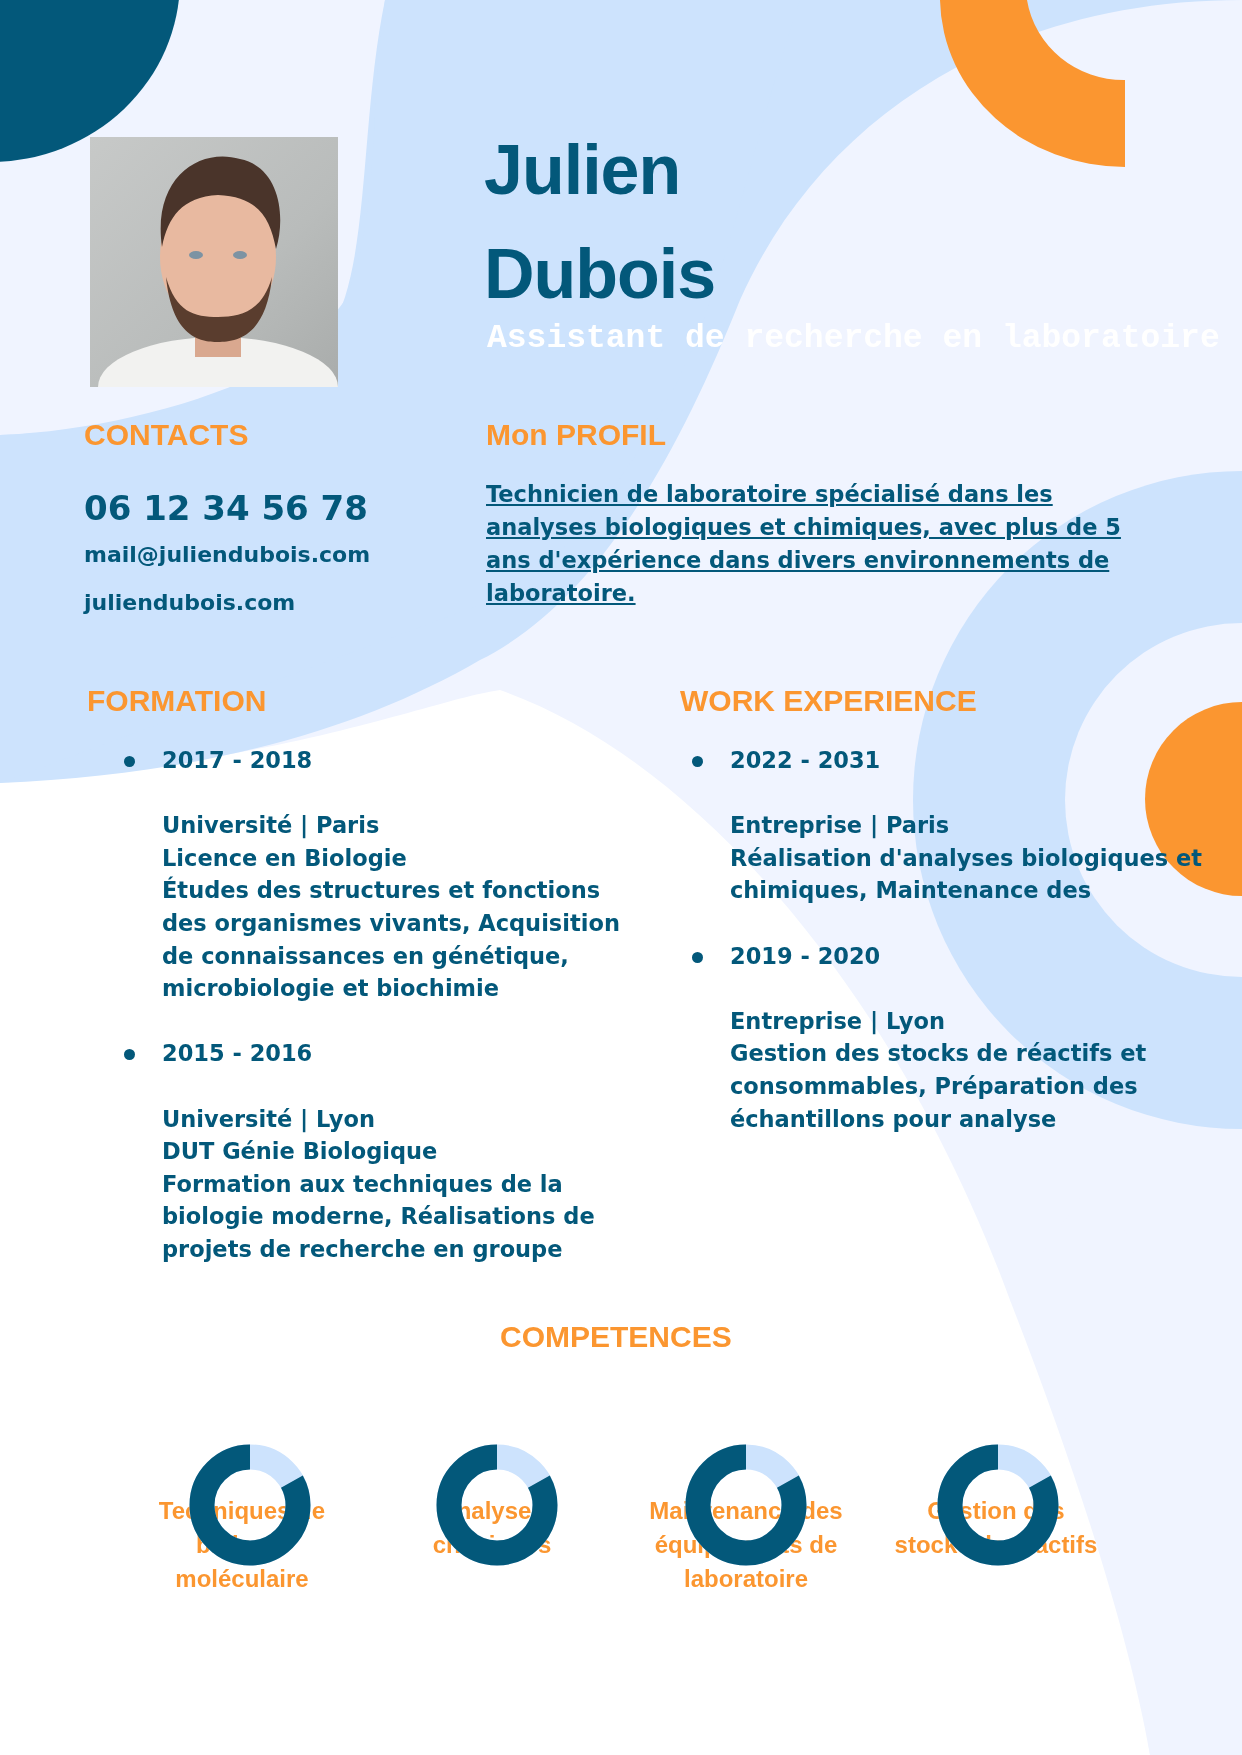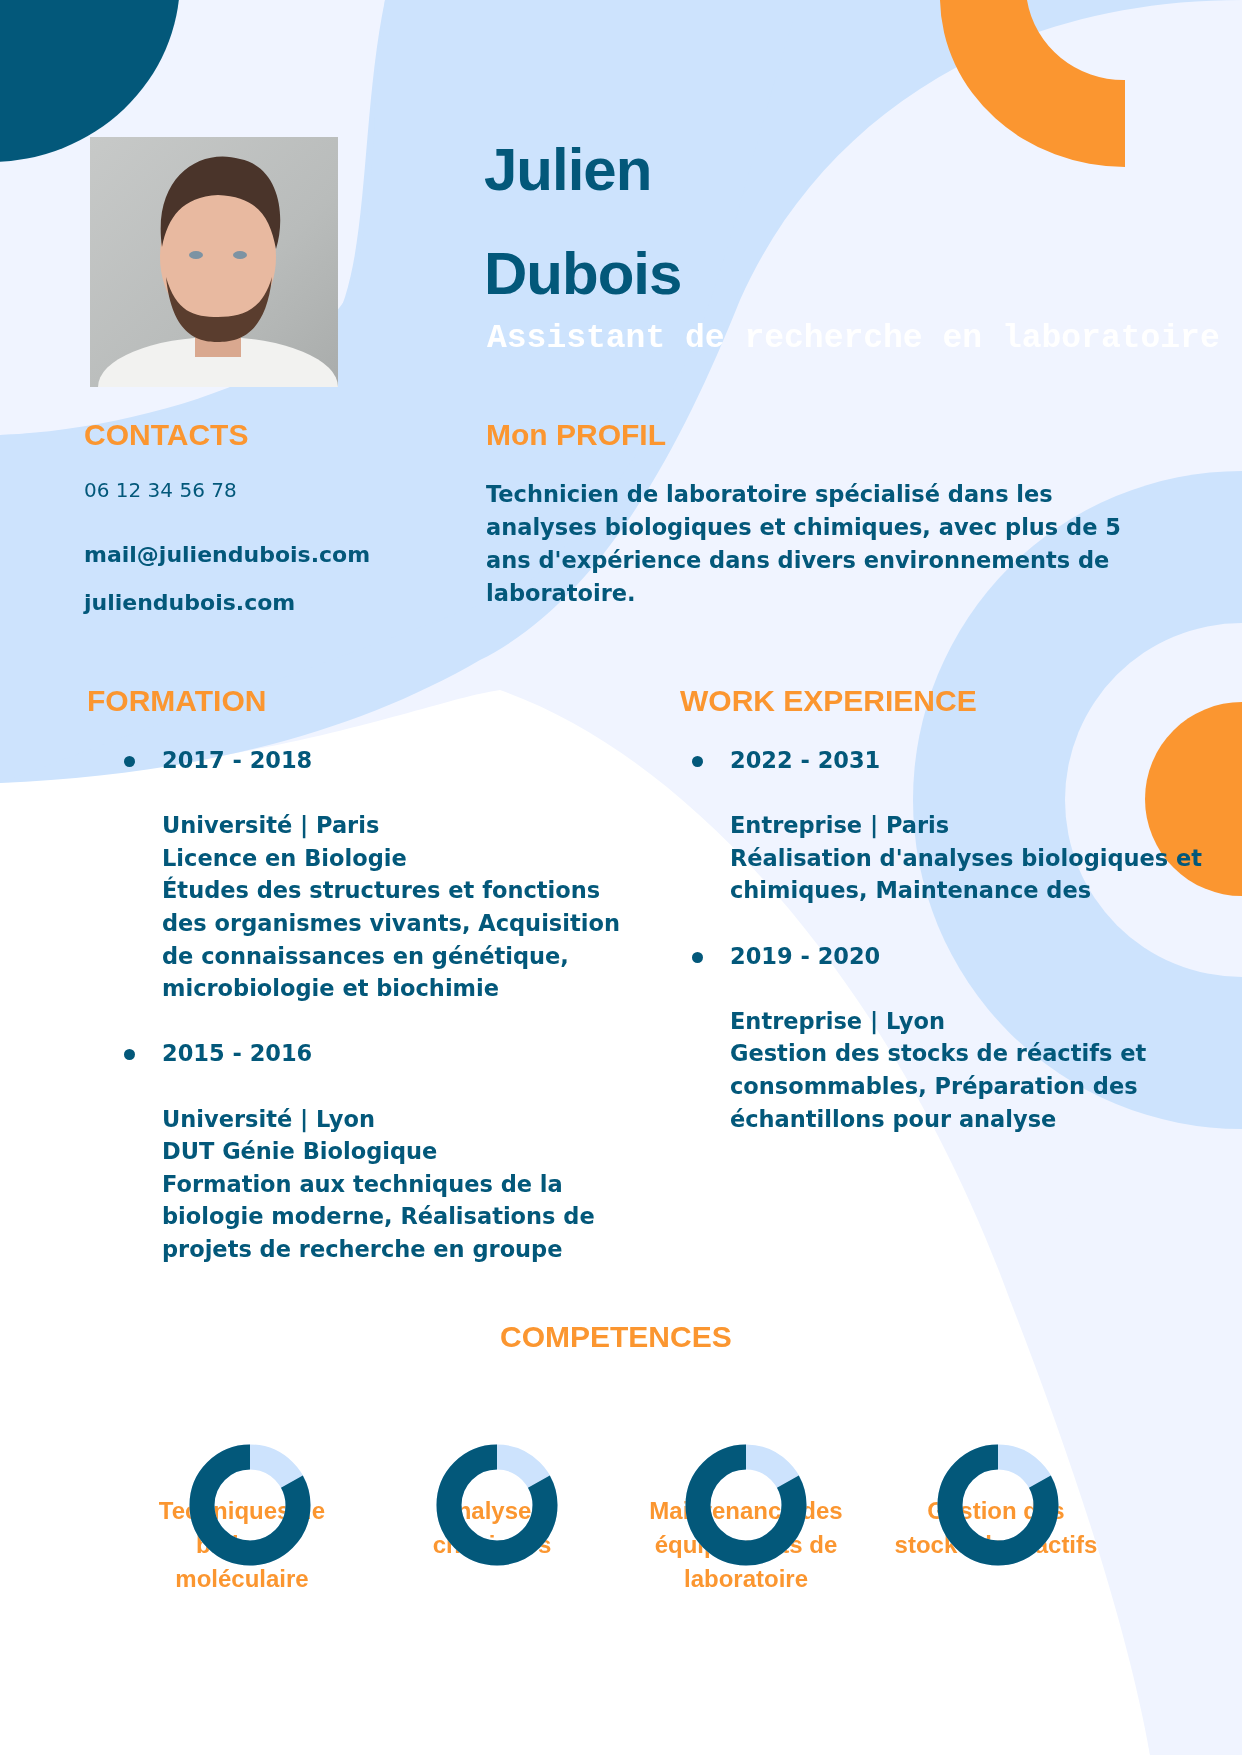--- a/index.html
+++ b/index.html
@@ -1,26 +1,26 @@
 <!DOCTYPE html>
 <html><head>
 <meta charset="utf-8">
 <style>
   html, body { margin:0; padding:0; }
   body { width:1242px; height:1755px; position:relative; overflow:hidden; background:#ffffff;
          font-family:"DejaVu Sans", "Liberation Sans", sans-serif; color:#03587a; }
   .bg { position:absolute; left:0; top:0; width:1242px; height:1755px; z-index:0; }
   .abs { position:absolute; z-index:2; }
   .photo { left:90px; top:137px; width:248px; height:250px; background:linear-gradient(135deg,#c7c9c8 0%,#b9bcbb 60%,#a9acab 100%); overflow:hidden; }
-  .name { left:484px; top:118px; font-family:"Liberation Sans", sans-serif; font-weight:700; font-size:60px; line-height:104px; color:#03587a; letter-spacing:-1px; }
+  .name { left:484px; top:118px; font-family:"Liberation Sans", sans-serif; font-weight:700; font-size:70px; line-height:104px; color:#03587a; letter-spacing:-1px; }
   .subtitle { left:487px; top:320px; font-family:Liberation Mono, monospace; font-weight:700; font-size:33px; color:#ffffff; white-space:nowrap; }
   .h2 { font-family:"Liberation Sans", sans-serif; font-weight:700; font-size:30px; color:#fb9630; white-space:nowrap;text-align:center; }
-  .phone { left:84px; top:478px; font-weight:400; font-size:20px; white-space:nowrap; }
+  .phone { left:84px; top:488px; font-weight:700; font-size:34px; white-space:nowrap; }
   .contact { font-weight:700; font-size:22px; white-space:nowrap; }
-  .profile { left:486px; top:478px; width:680px; font-weight:700; font-size:22.5px; line-height:33px; }
+  .profile { left:486px; top:478px; width:680px; font-weight:700; font-size:22.5px; line-height:33px;text-decoration:underline; }
   .list { font-weight:700; font-size:22.5px; line-height:32.6px; }
   .entry { position:relative; padding-left:78px; }
   .entry .dot { position:absolute; left:40px; top:12px; width:11px; height:11px; border-radius:50%; background:#03587a; }
   .entry .year { display:block; }
   .entry .spacer { display:block; height:32.6px; }
   .entry .line { display:block; white-space:nowrap; }
   .entry + .entry { margin-top:32.6px; }
   .skill { position:absolute; z-index:2; width:240px; text-align:center; font-family:"Liberation Sans", sans-serif; font-weight:700; font-size:24px; line-height:34px; color:#fb9630; }
   .donut { position:absolute; z-index:3; width:122px; height:122px; }
 </style>

